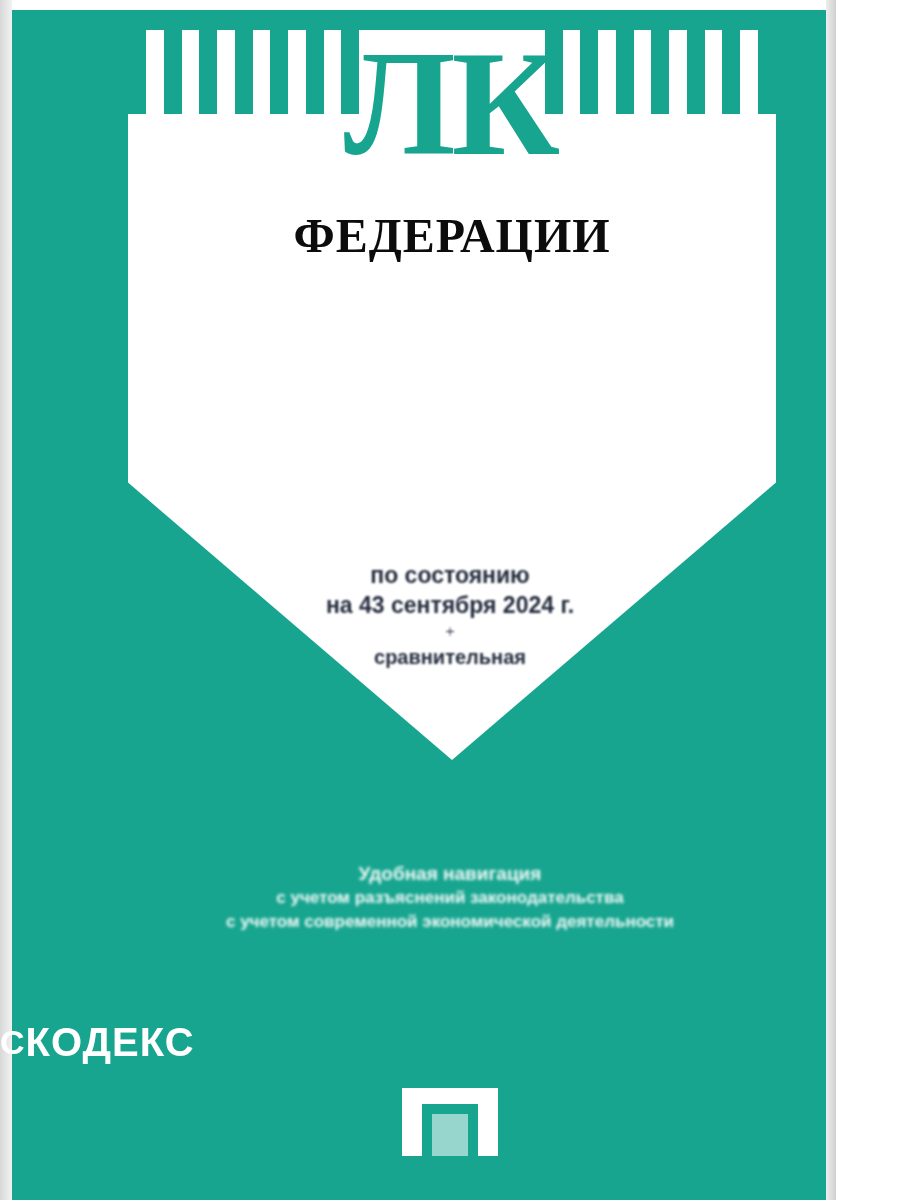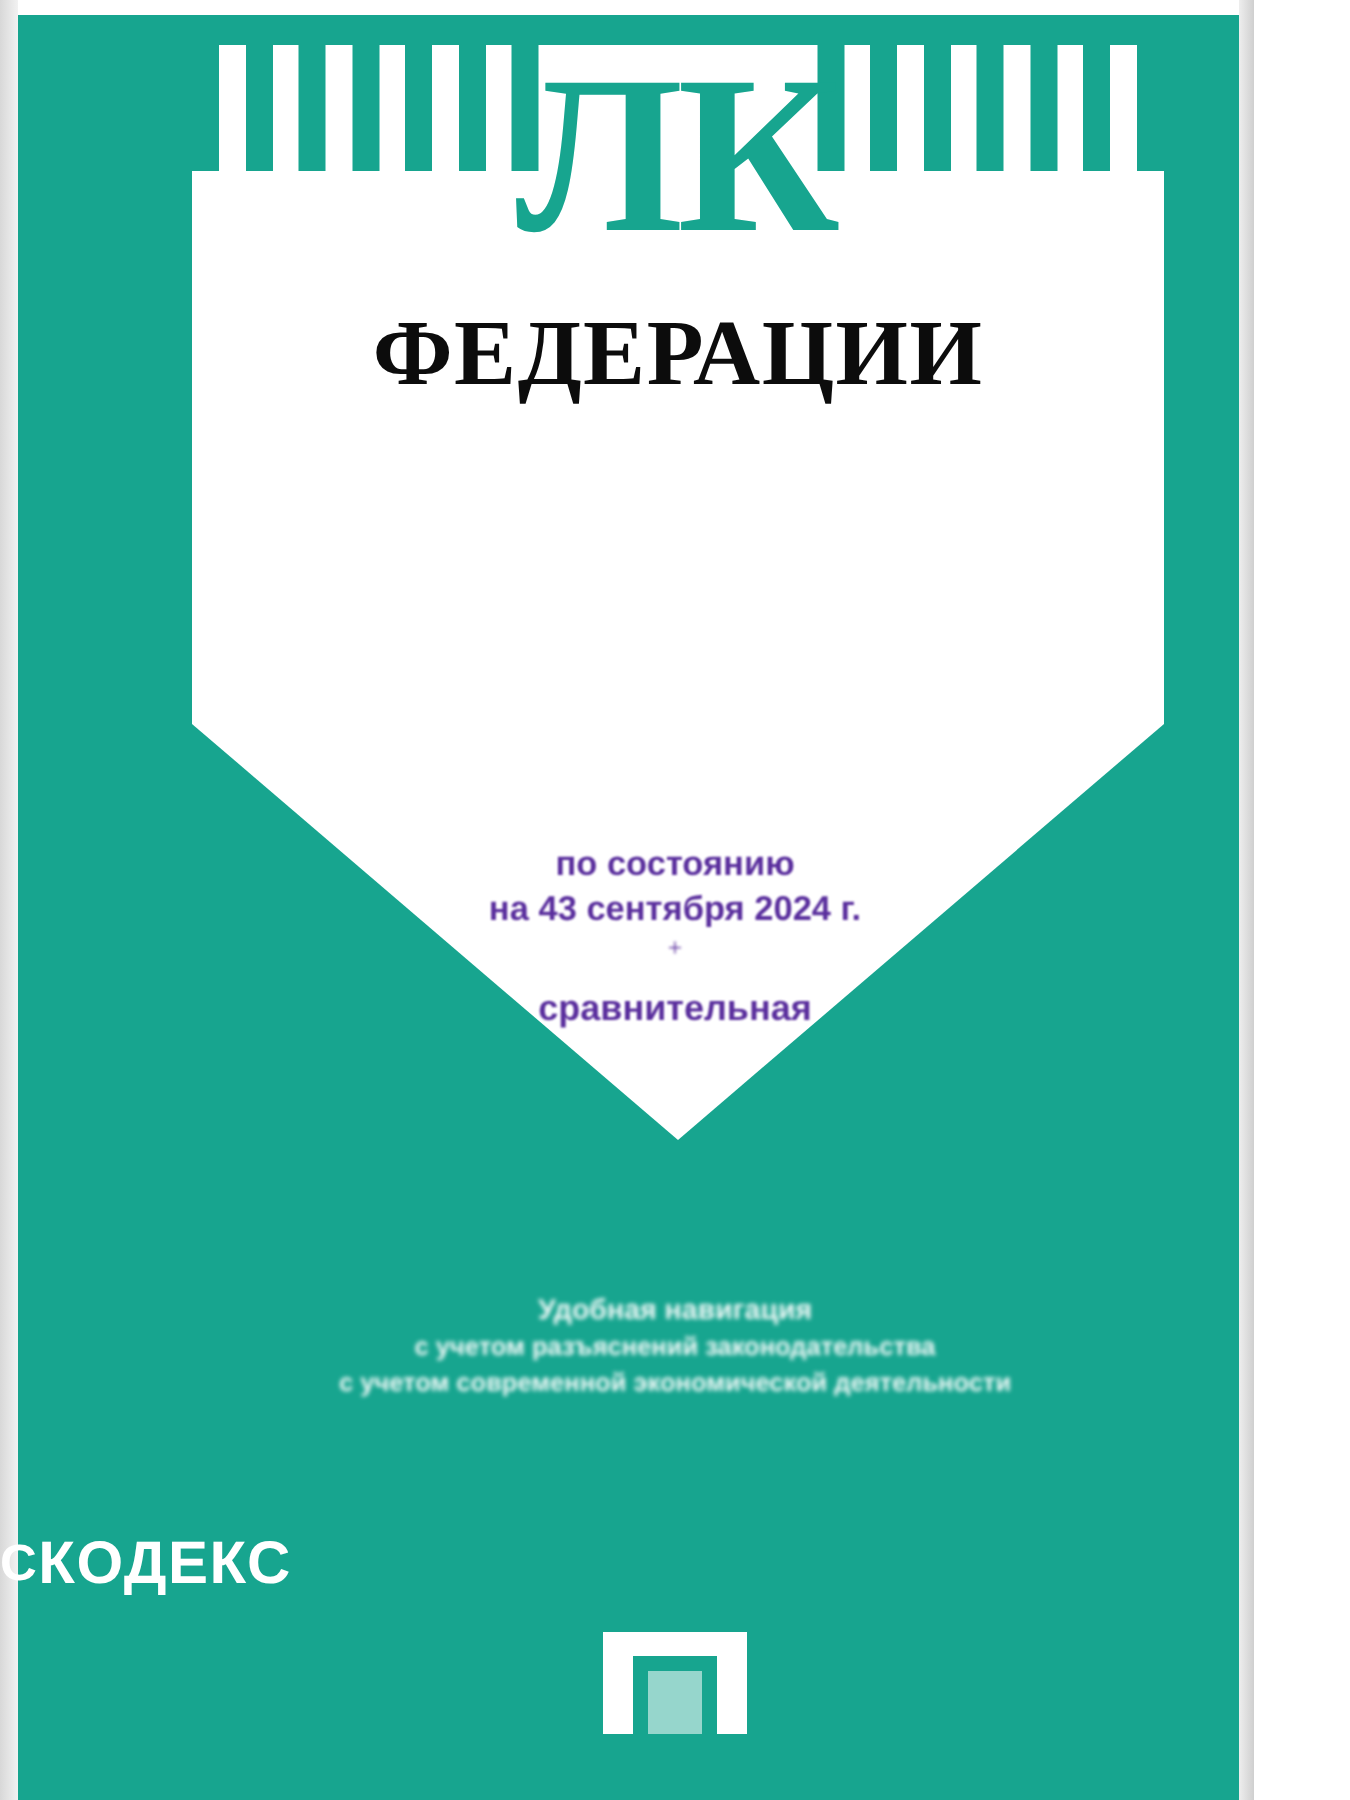--- a/index.html
+++ b/index.html
@@ -96,43 +96,42 @@
   .title-line {
     font-family: "Liberation Serif", serif;
     font-weight: bold;
     font-size: 62px;
     line-height: 72px;
     letter-spacing: 1px;
     color: #0c0c0c;
     white-space: nowrap;
   }
   .title-line.l2 { font-size: 58px; }
-  .title-line.l3 { font-size: 62px; }
+  .title-line.l3 { font-size: 48px; }
 
   .subtitle-block {
     position: absolute;
     left: 250px;
     top: 560px;
     width: 400px;
     text-align: center;
     z-index: 6;
-    color: #4c1d95;
+    color: #0f172a;
   }
   .sub-line {
     font-family: "Liberation Sans", sans-serif;
     font-weight: bold;
     font-size: 23px;
     line-height: 30px;
     filter: blur(0.8px);
     opacity: 0.92;
   }
   .sub-line.small {
-    font-size: 24px;
+    font-size: 20px;
     line-height: 26px;
-    margin-top: 16px;
   }
   .sub-sep {
     font-size: 17px;
     line-height: 24px;
     filter: blur(0.9px);
   }
 
   .green-notes {
     position: absolute;
     left: 150px;

